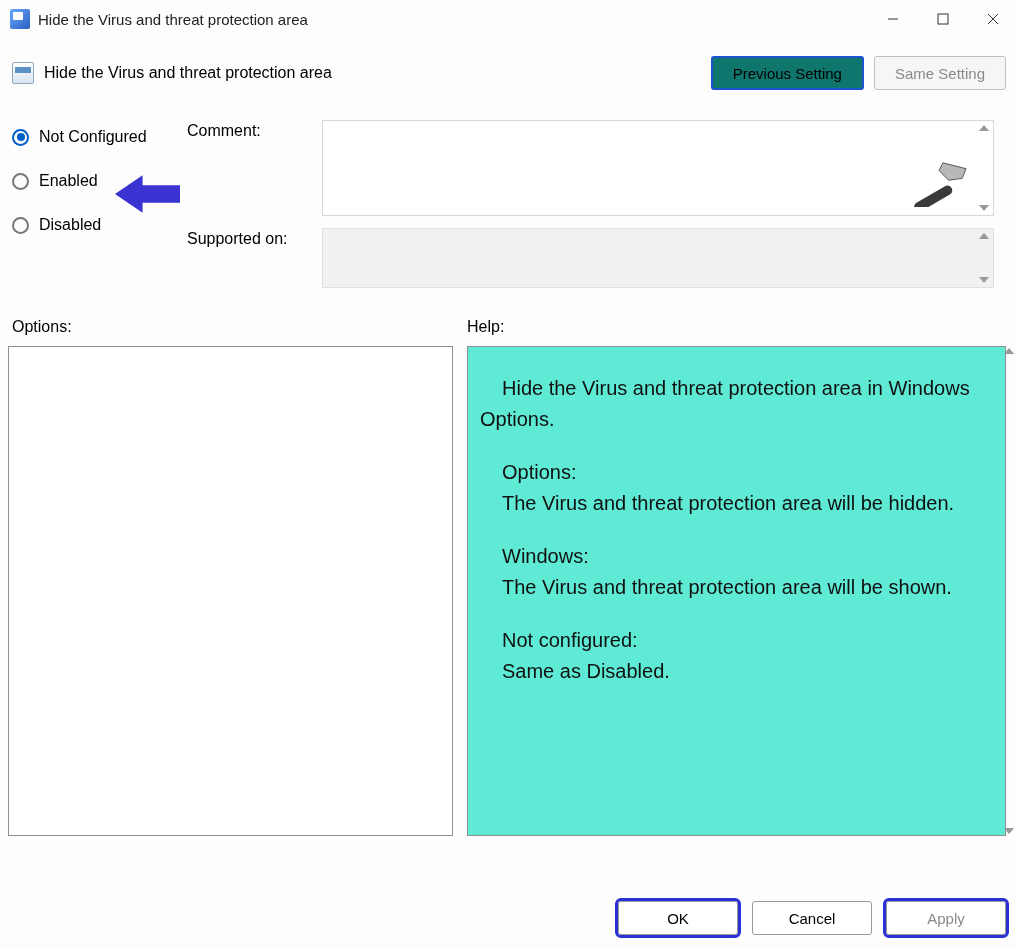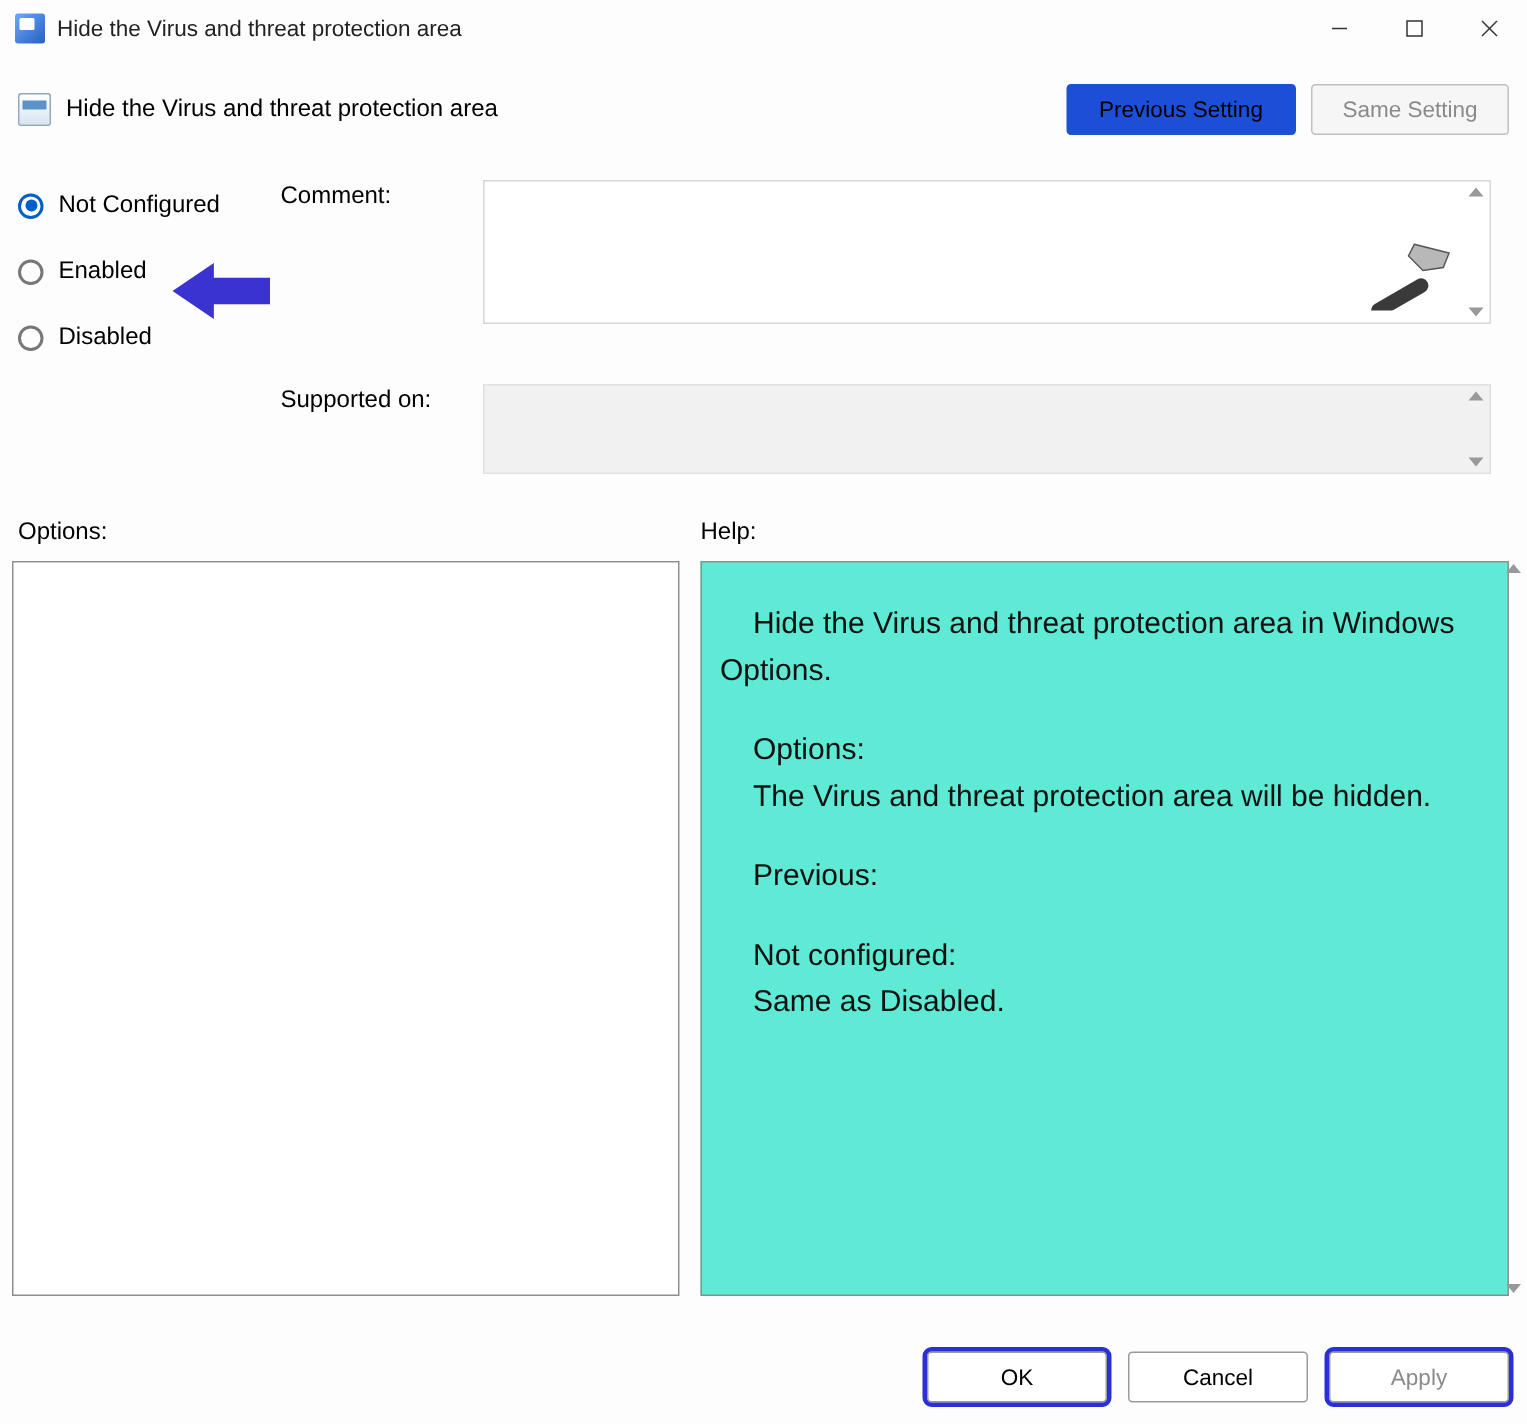--- a/index.html
+++ b/index.html
@@ -42,21 +42,21 @@
     position: relative;
   }
   .header-row .hicon::after{
     content:""; position:absolute; left:2px; right:2px; top:4px; height:6px;
     background:#5a92c8;
   }
   .header-row .htitle { font-size: 16px; color: #000; }
   .header-row .hspacer { flex: 1; }
   .nav-btn {
     height: 34px; padding: 0 20px; font-size: 15px; border: 1px solid #bfbfbf;
-    background: #1d4ed8; border-radius: 3px; margin-left: 10px; color:#000;
+    background: #0f766e; border-radius: 3px; margin-left: 10px; color:#000;
   }
   .nav-btn.active { border: 2px solid #1a53d1; color:#000; }
   .nav-btn.disabled { color: #8a8a8a; background:#f6f6f6; }
 
   .config-row { display: flex; padding: 22px 24px 0 12px; }
   .radios { width: 175px; padding-top: 4px; }
   .radio-row { display: flex; align-items: center; height: 26px; margin-bottom: 18px; font-size: 16px; }
   .radiodot {
     width: 17px; height: 17px; border-radius: 50%;
     border: 2px solid #777; margin-right: 10px; position: relative; flex-shrink:0;
@@ -65,21 +65,21 @@
   .radiodot.selected::after {
     content: ""; position: absolute; left: 2.5px; top: 2.5px;
     width: 8px; height: 8px; border-radius: 50%; background: #005fc8;
   }
 
   .arrow-annot {
     position: absolute; left: 115px; top: 173px; width: 65px; height: 42px;
     pointer-events: none;
   }
 
-  .fields { flex: 1; display: flex; flex-direction: column; gap: 28px; }
+  .fields { flex: 1; display: flex; flex-direction: column; }
   .field-row { display: flex; align-items: flex-start; margin-bottom: 12px; }
   .flabel { width: 135px; font-size: 16px; padding-top: 2px; }
   .comment-box {
     flex: 1; height: 96px; border: 1px solid #d6d6d6; background: #fff;
     position: relative;
   }
   .comment-box .ca {
     position: absolute; right: 0; top: 0; width: 18px; height: 100%;
     display: flex; flex-direction: column; justify-content: space-between;
     align-items: center; padding: 4px 0;
@@ -234,21 +234,22 @@
       <div class="help-panel">
         <div class="para">
           <span class="indent">Hide the Virus and threat protection area in Windows</span>
           <span>Options.</span>
         </div>
         <div class="para">
           <span class="indent">Options:</span>
           <span class="indent">The Virus and threat protection area will be hidden.</span>
         </div>
         <div class="para">
-          <span class="indent">Previous:</span>
+          <span class="indent">Windows:</span>
+          <span class="indent">The Virus and threat protection area will be shown.</span>
         </div>
         <div class="para">
           <span class="indent">Not configured:</span>
           <span class="indent">Same as Disabled.</span>
         </div>
       </div>
       <div class="help-scroll">
         <div class="tri up"></div>
         <div class="tri down"></div>
       </div>

